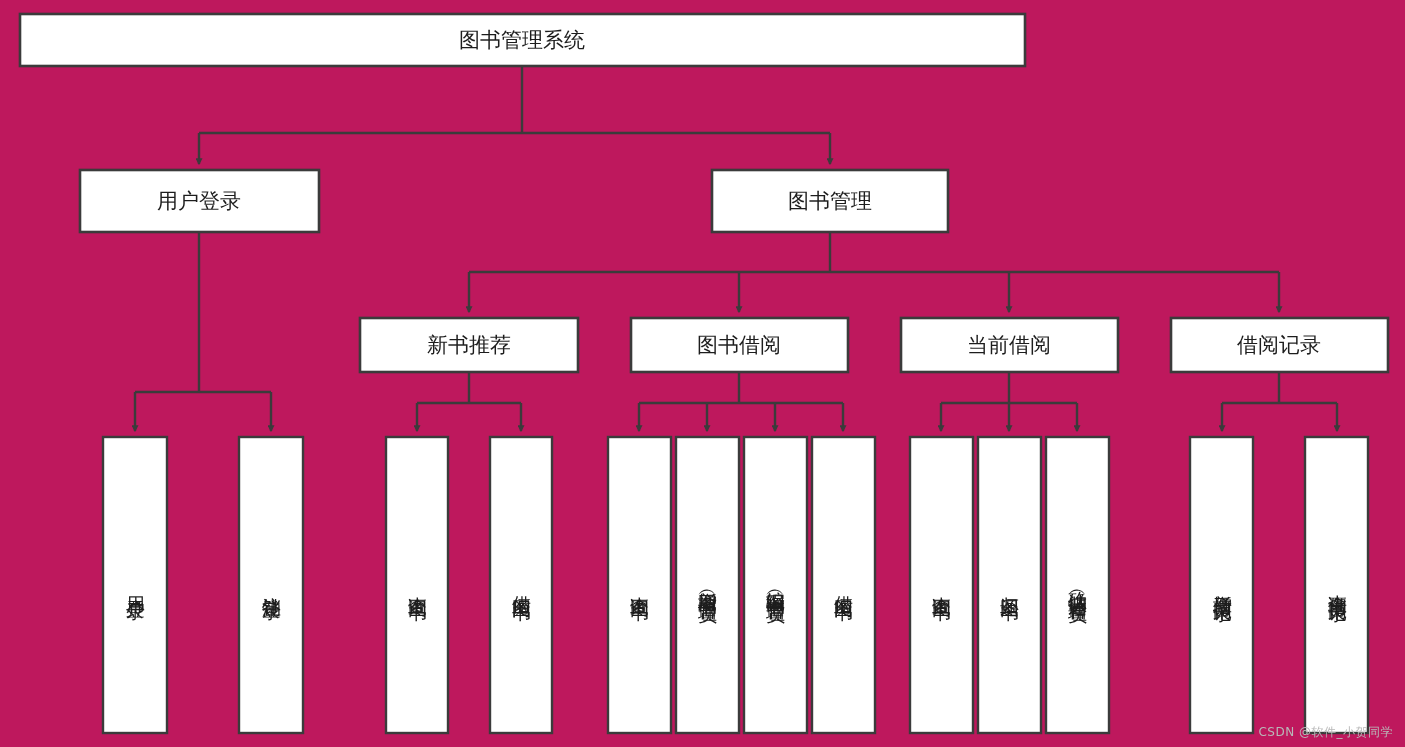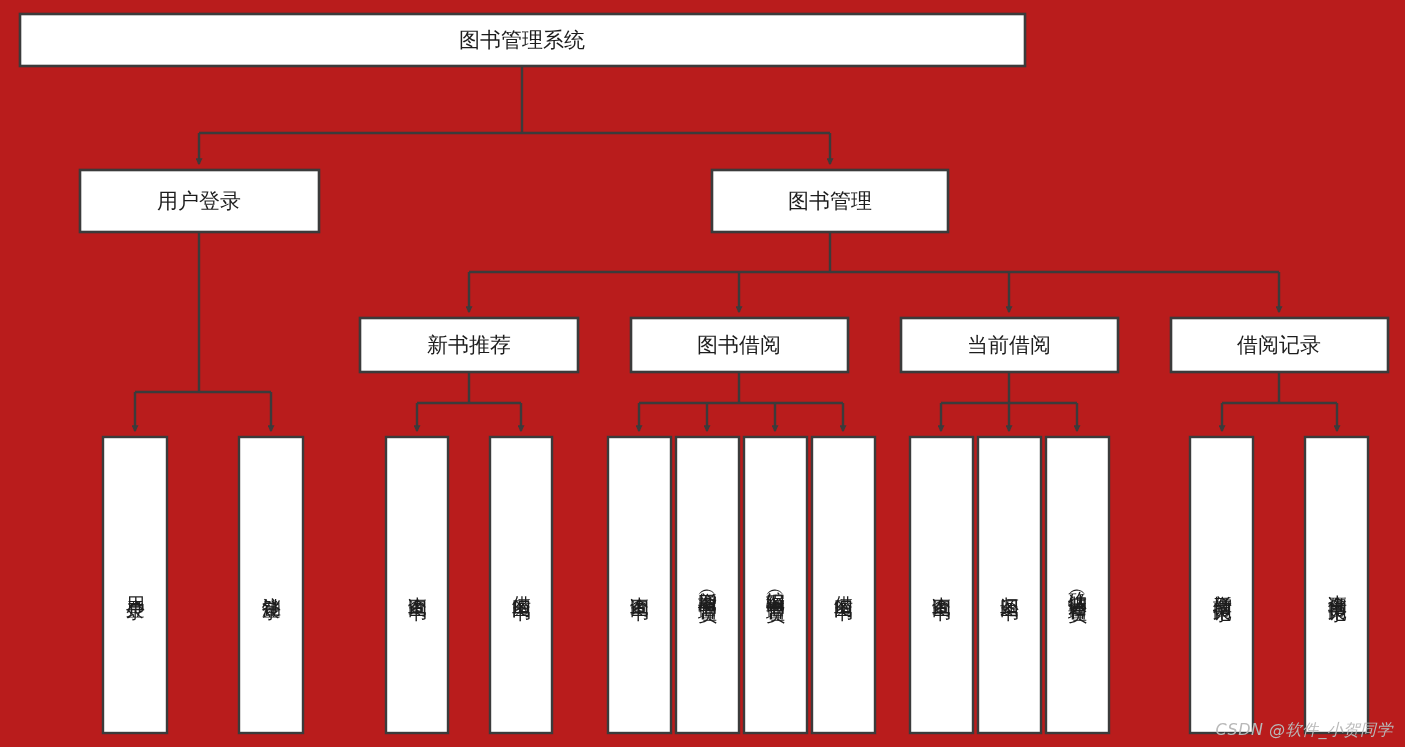--- a/index.html
+++ b/index.html
@@ -11,21 +11,21 @@
   body {
     width: 1405px;
     height: 747px;
     overflow: hidden;
     font-family: "DejaVu Sans", "Liberation Sans", sans-serif;
   }
   #diagram-root {
     position: relative;
     width: 1405px;
     height: 747px;
-    background: #b91c1c;
+    background: #be185d;
   }
   svg.flow {
     position: absolute;
     top: 0;
     left: 0;
     width: 1405px;
     height: 747px;
     display: block;
   }
   .node-rect {
@@ -54,26 +54,25 @@
     writing-mode: vertical-rl;
     text-orientation: upright;
     letter-spacing: 2px;
     dominant-baseline: middle;
   }
   .watermark {
     position: absolute;
     right: 12px;
     bottom: 6px;
     font-family: "DejaVu Sans", "Liberation Sans", sans-serif;
-    font-size: 16px;
+    font-size: 12px;
     color: #b9b9b9;
     letter-spacing: 0.5px;
     white-space: nowrap;
     user-select: none;
-    font-style: italic;
   }
 </style>
 </head>
 <body>
 
 <div id="diagram-root">
 
   <svg class="flow" viewBox="0 0 1405 747" xmlns="http://www.w3.org/2000/svg">
     <defs>
       <marker id="arrow" viewBox="0 0 12 12" refX="10" refY="6" markerWidth="7" markerHeight="7" orient="auto-start-reverse" markerUnits="userSpaceOnUse">

